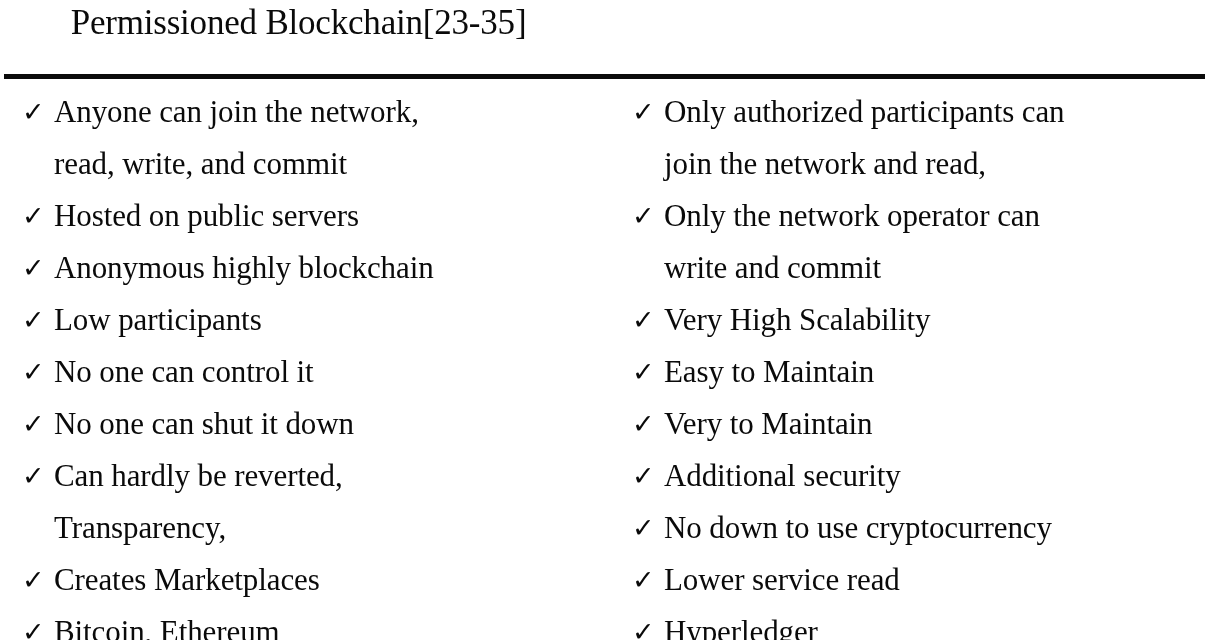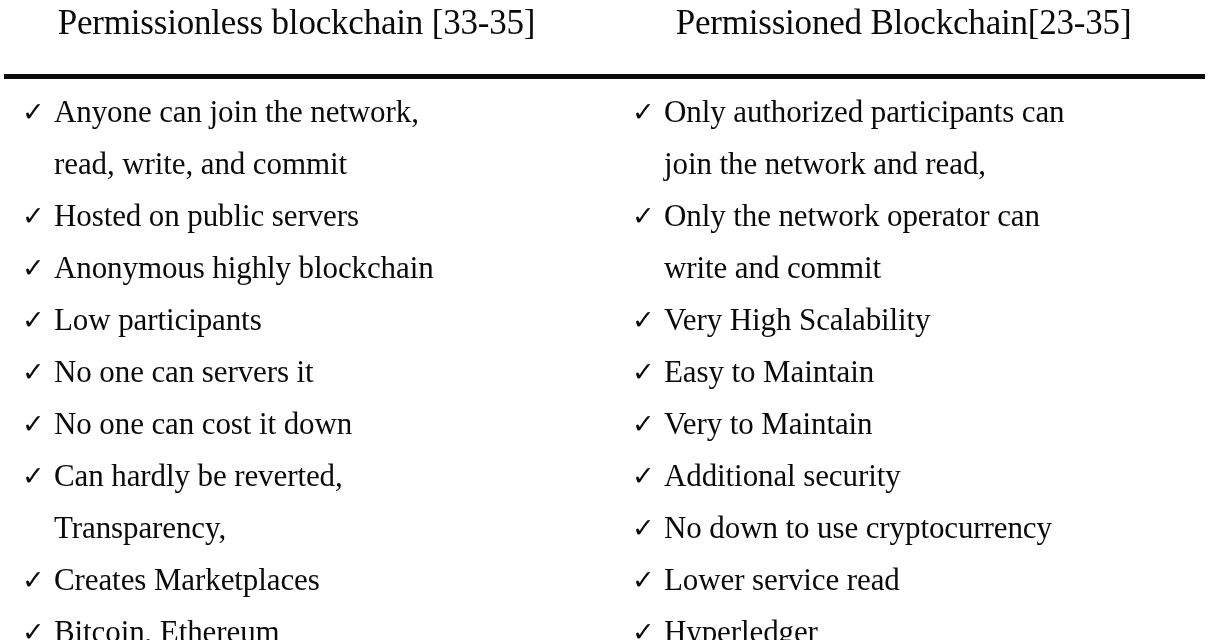--- a/index.html
+++ b/index.html
@@ -112,41 +112,38 @@
   li.item > .txt {
     display: block;
   }
 </style>
 </head>
 <body>
 
 <div id="page">
 
   <div class="header-row">
-    <div class="header-cell left">
-      <span class="header-text">Permissionless blockchain [33-35]</span>
-    </div>
     <div class="header-cell right">
       <span class="header-text">Permissioned Blockchain[23-35]</span>
     </div>
   </div>
 
   <div class="rule"></div>
 
   <div class="body-row">
 
     <div class="col left">
       <ul class="items" id="list-left">
           <li class="item"><span class="check">✓</span><span class="txt">Anyone can join the network,
 read, write, and commit</span></li>
           <li class="item"><span class="check">✓</span><span class="txt">Hosted on public servers</span></li>
           <li class="item"><span class="check">✓</span><span class="txt">Anonymous highly blockchain</span></li>
           <li class="item"><span class="check">✓</span><span class="txt">Low participants</span></li>
-          <li class="item"><span class="check">✓</span><span class="txt">No one can servers it</span></li>
-          <li class="item"><span class="check">✓</span><span class="txt">No one can cost it down</span></li>
+          <li class="item"><span class="check">✓</span><span class="txt">No one can control it</span></li>
+          <li class="item"><span class="check">✓</span><span class="txt">No one can shut it down</span></li>
           <li class="item"><span class="check">✓</span><span class="txt">Can hardly be reverted,
 Transparency,</span></li>
           <li class="item"><span class="check">✓</span><span class="txt">Creates Marketplaces</span></li>
           <li class="item"><span class="check">✓</span><span class="txt">Bitcoin, Ethereum</span></li>
         </ul>
     </div>
 
     <div class="col right">
       <ul class="items" id="list-right">
           <li class="item"><span class="check">✓</span><span class="txt">Only authorized participants can

